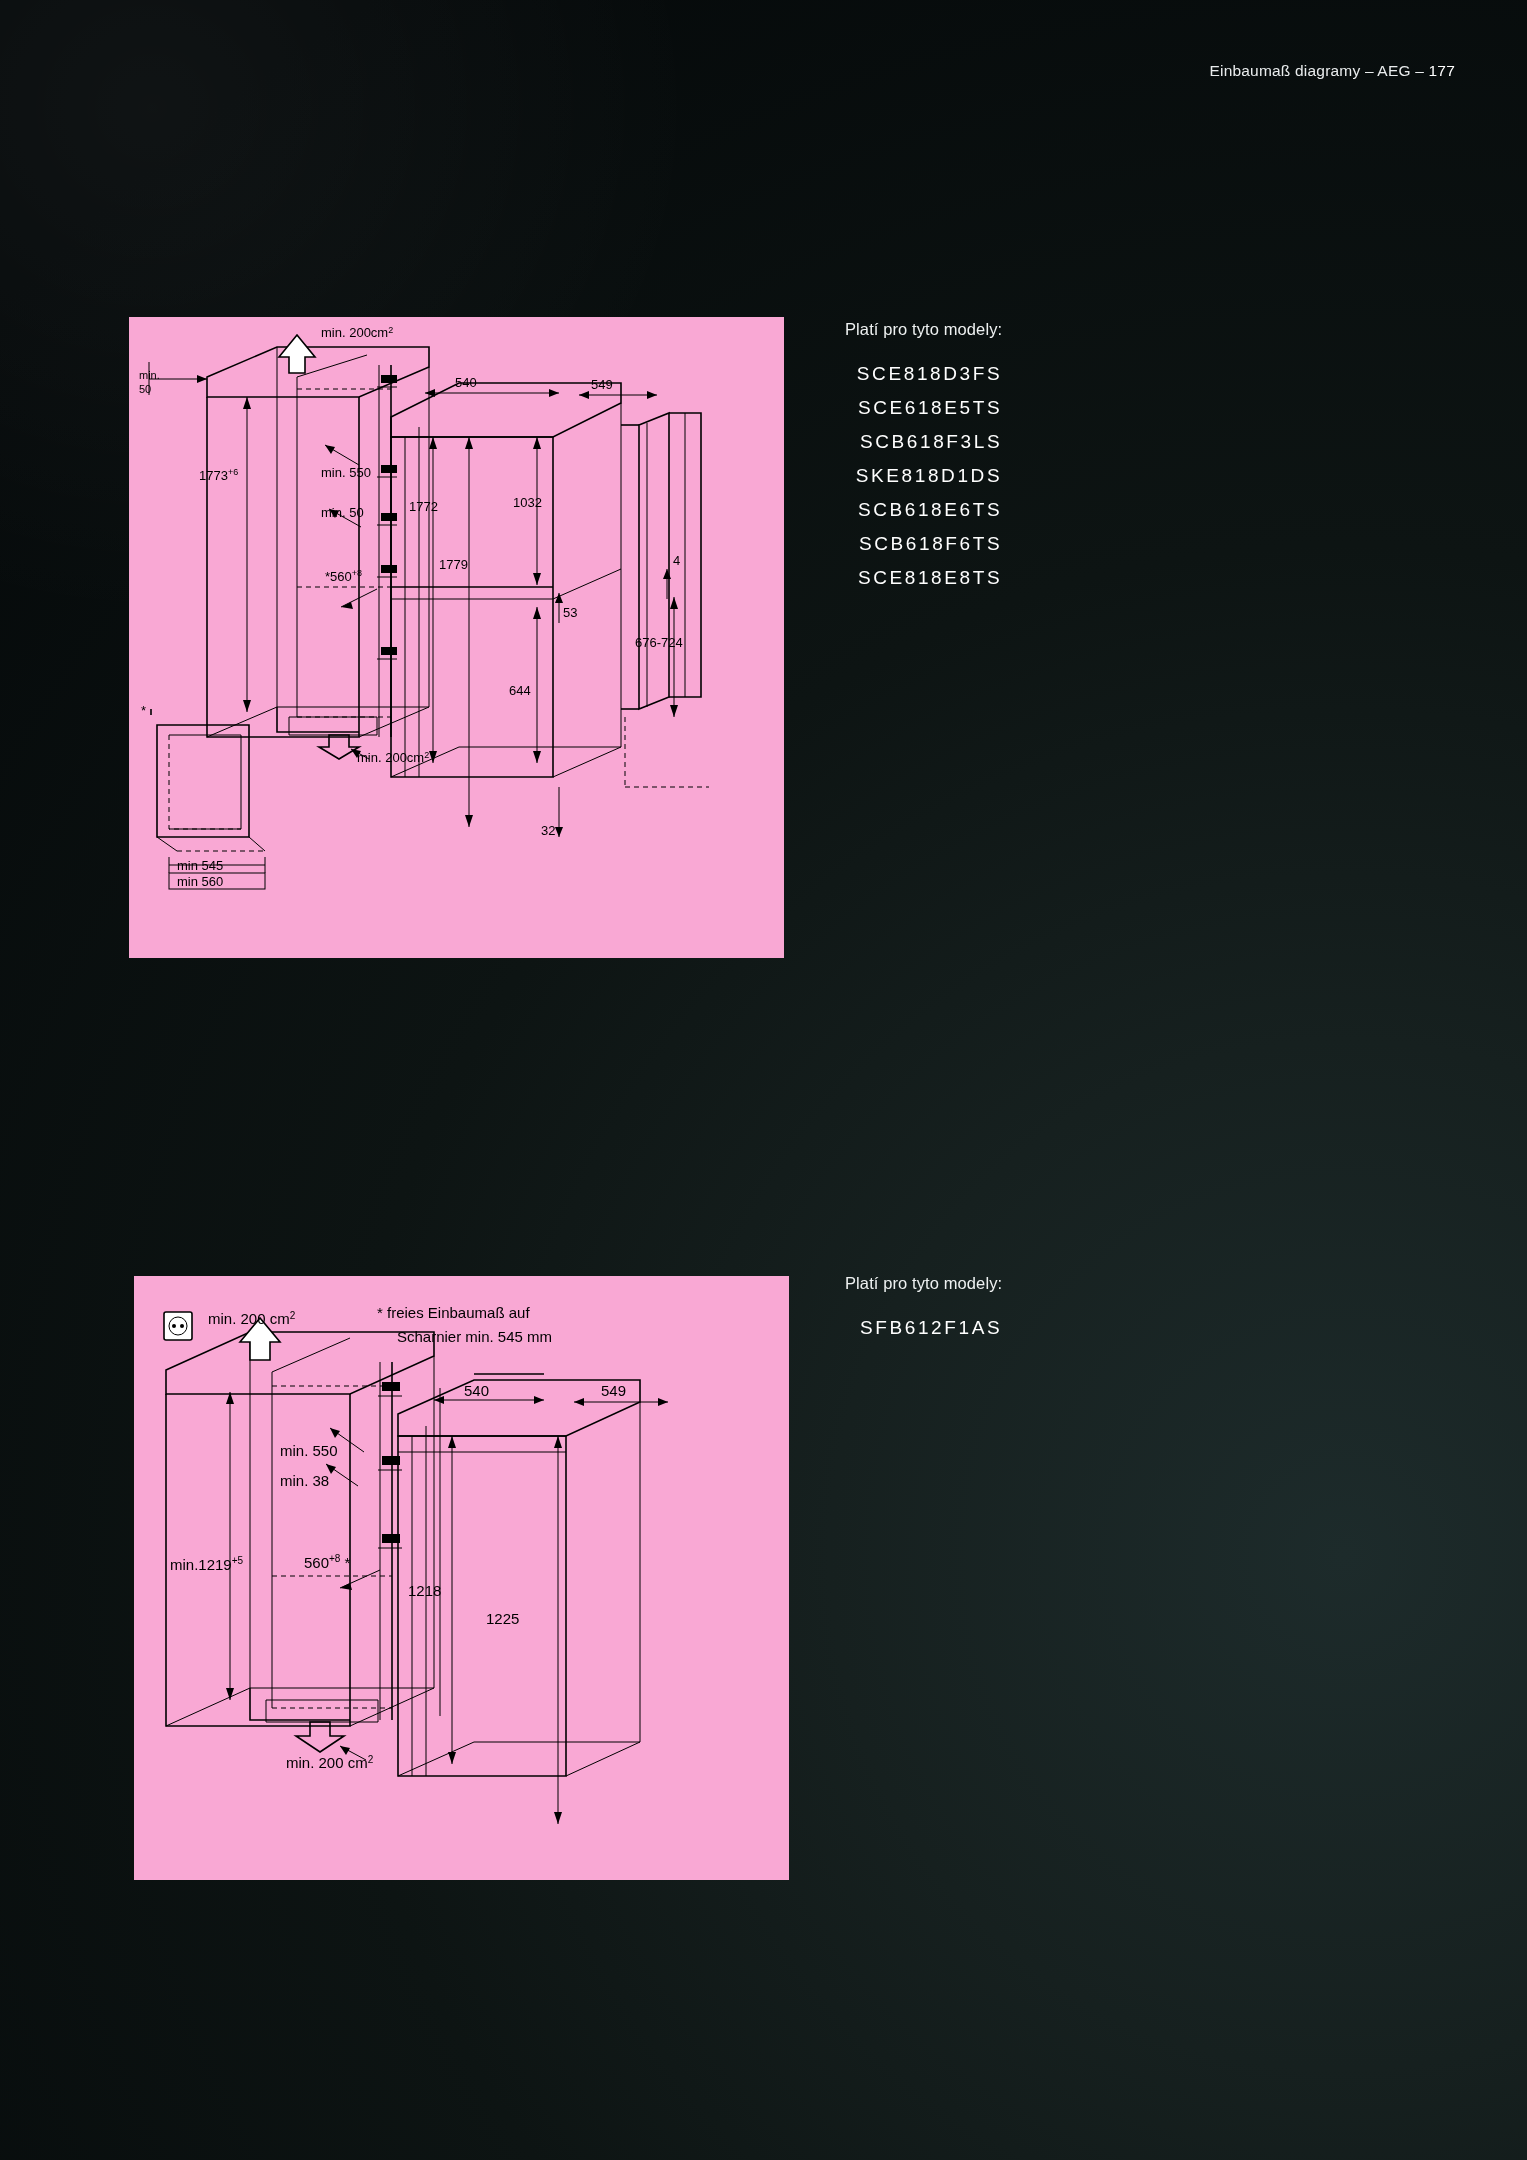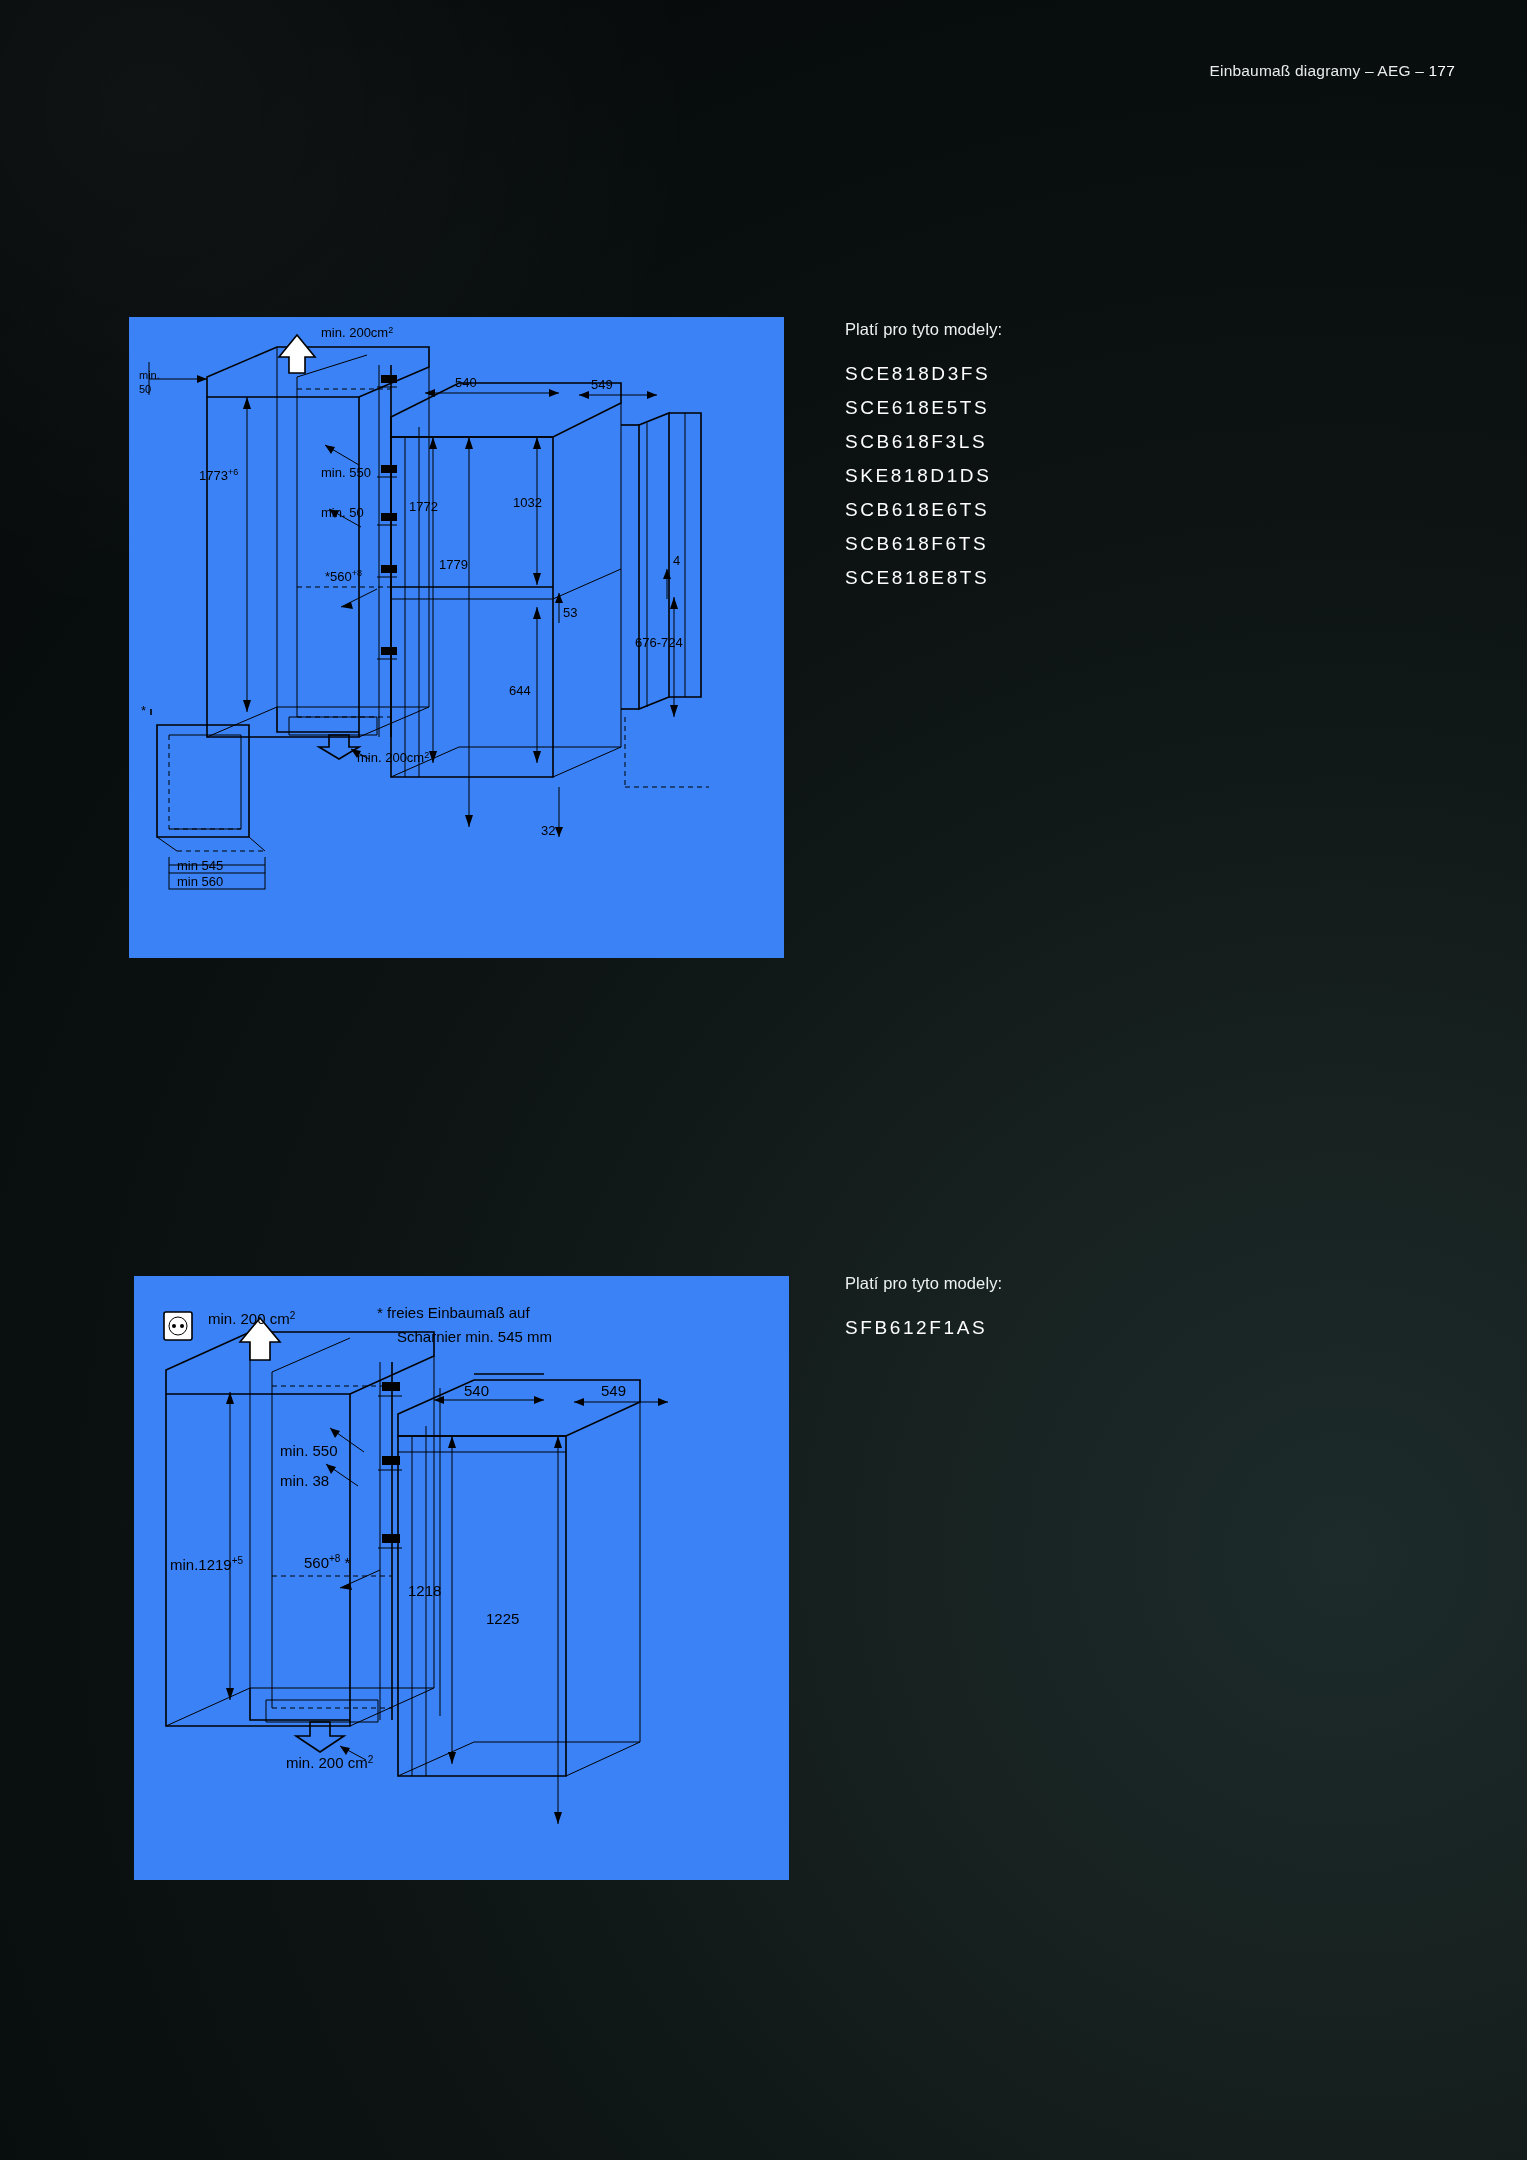--- a/index.html
+++ b/index.html
@@ -38,28 +38,29 @@
     letter-spacing: 0.2px;
     white-space: nowrap;
   }
   .header .pagenum {
     font-weight: normal;
     color: #ffffff;
   }
 
   .diagram-card {
     position: absolute;
-    background: #3b82f6;
+    background: #f9a8d4;
   }
   #card1 { left: 129px; top: 317px; width: 655px; height: 641px; }
   #card2 { left: 134px; top: 1276px; width: 655px; height: 604px; }
 
   .models-block {
     position: absolute;
     color: #f2f4f4;
+    text-align: right;
   }
   #models1 { left: 845px; top: 320px; }
   #models2 { left: 845px; top: 1274px; }
   .models-title {
     font-size: 16.5px;
     letter-spacing: 0.1px;
     margin-bottom: 18px;
     color: #eef1f1;
   }
   .model-item {

